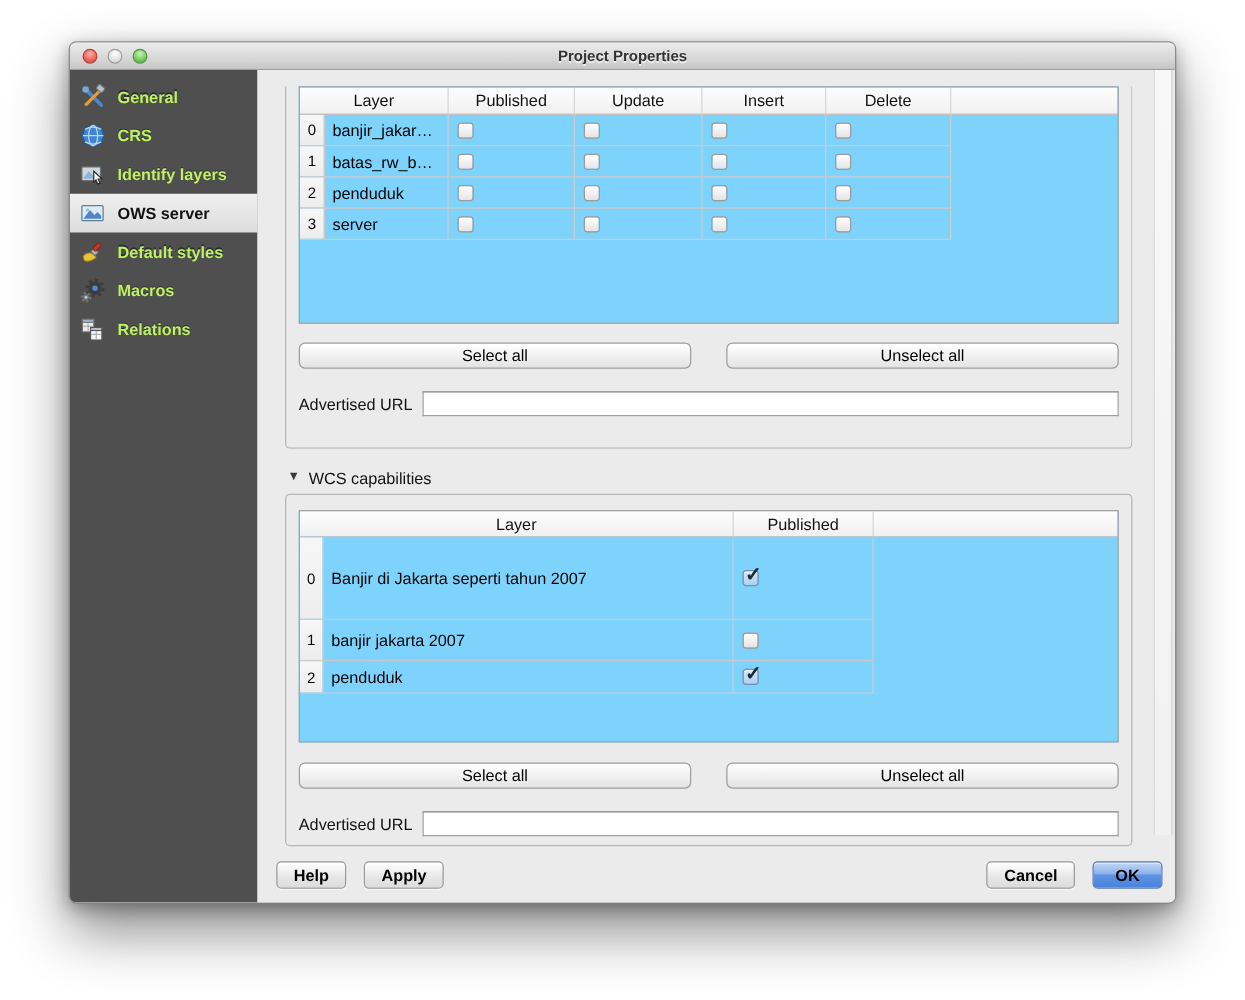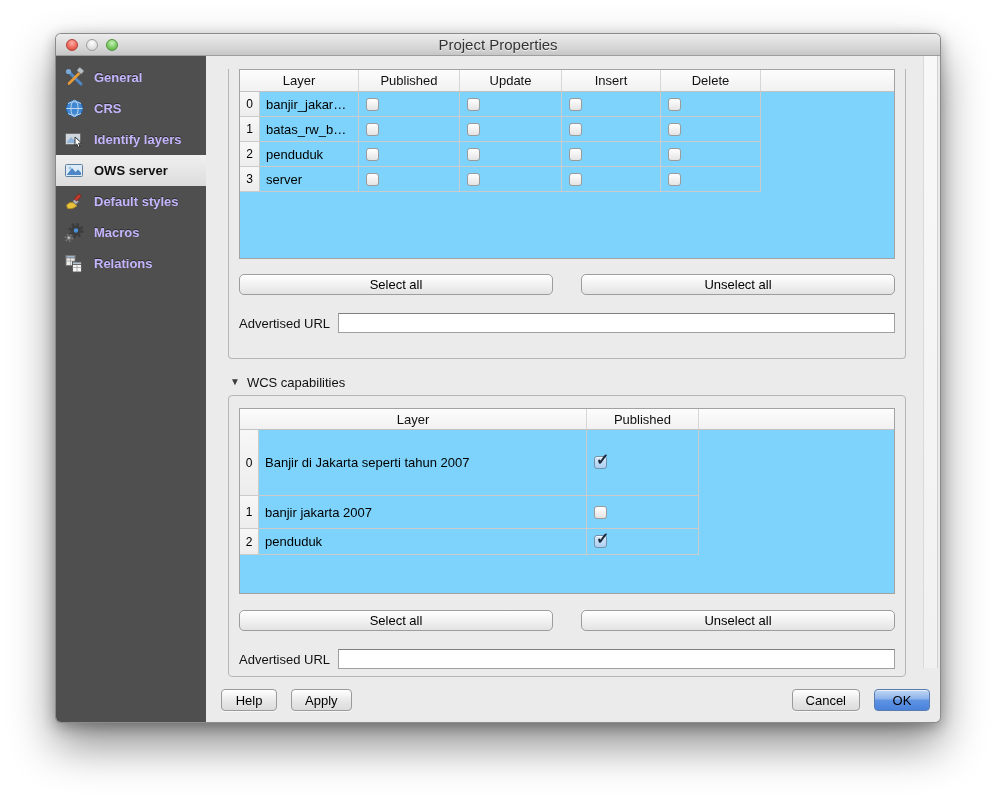--- a/index.html
+++ b/index.html
@@ -14,37 +14,37 @@
   }
 
   
   .titlebar {
     position:absolute; left:0; top:0; right:0; height:22px;
     background:linear-gradient(#ececec, #d4d4d4 70%, #c6c6c6);
     border-bottom:1px solid #9e9e9e;
   }
   .titlebar .title {
     position:absolute; left:0; right:0; top:0; height:22px; line-height:22px;
-    text-align:center; font-size:15px; font-weight:normal; color:#333;
+    text-align:center; font-size:12px; font-weight:bold; color:#333;
     text-shadow:0 1px 0 rgba(255,255,255,.65);
   }
   .lights { position:absolute; left:10px; top:5px; display:flex; gap:8px; }
   .light { width:12px; height:12px; border-radius:50%; }
   .light.red   { background:radial-gradient(circle at 50% 30%, #ffb0a8, #ed6a5e 55%, #d24438); border:1px solid #b0423a; }
   .light.gray  { background:radial-gradient(circle at 50% 30%, #ffffff, #e3e3e3 55%, #cfcfcf); border:1px solid #9d9d9d; }
   .light.green { background:radial-gradient(circle at 50% 30%, #c6f3b6, #7ecb67 55%, #52a93c); border:1px solid #50943f; }
 
   
   .sidebar {
     position:absolute; left:0; top:22px; width:150px; bottom:0;
     background:#4f4f4f; padding-top:6px;
   }
   .sbitem {
     height:31px; display:flex; align-items:center; gap:9px; padding-left:8px;
-    color:#c4b5fd; font-size:13px; font-weight:bold; cursor:default;
+    color:#bef264; font-size:13px; font-weight:bold; cursor:default;
     text-shadow:0 -1px 0 rgba(0,0,0,.45);
   }
   .sbitem.selected {
     background:linear-gradient(#f0f0f0,#dcdcdc);
     color:#111; text-shadow:none;
   }
   .sbicon { width:21px; height:21px; flex-shrink:0; display:block; }
 
   
   .content { position:absolute; left:150px; top:22px; right:0; bottom:0; background:#ebebeb; }
@@ -116,21 +116,21 @@
   
   .footer {
     position:absolute; left:0; right:0; bottom:11px; height:22px;
     display:flex; align-items:center; padding:0 10px 0 15px;
   }
   .macbtn {
     height:22px; min-width:56px; padding:0 13px; border-radius:4px;
     border:1px solid #9a9a9a; font-size:13px; color:#000;
     background:linear-gradient(#ffffff,#e6e6e6 60%, #dcdcdc);
     box-shadow:inset 0 1px 0 #fff, 0 1px 1px rgba(255,255,255,.6);
-    display:flex; align-items:center; justify-content:center; cursor:default;
+    display:flex; align-items:center; justify-content:center; cursor:default;font-weight:bold;
   }
   .macbtn + .macbtn { margin-left:14px; }
   .spacer { flex:1; }
   .macbtn.okbtn {
     border-color:#5a7db0;
     background:linear-gradient(#c2d8f3 0%, #8cb2ea 45%, #5f94e3 50%, #4a82dd 100%);
     box-shadow:inset 0 1px 0 rgba(255,255,255,.6);
   }
 </style>
 </head>

